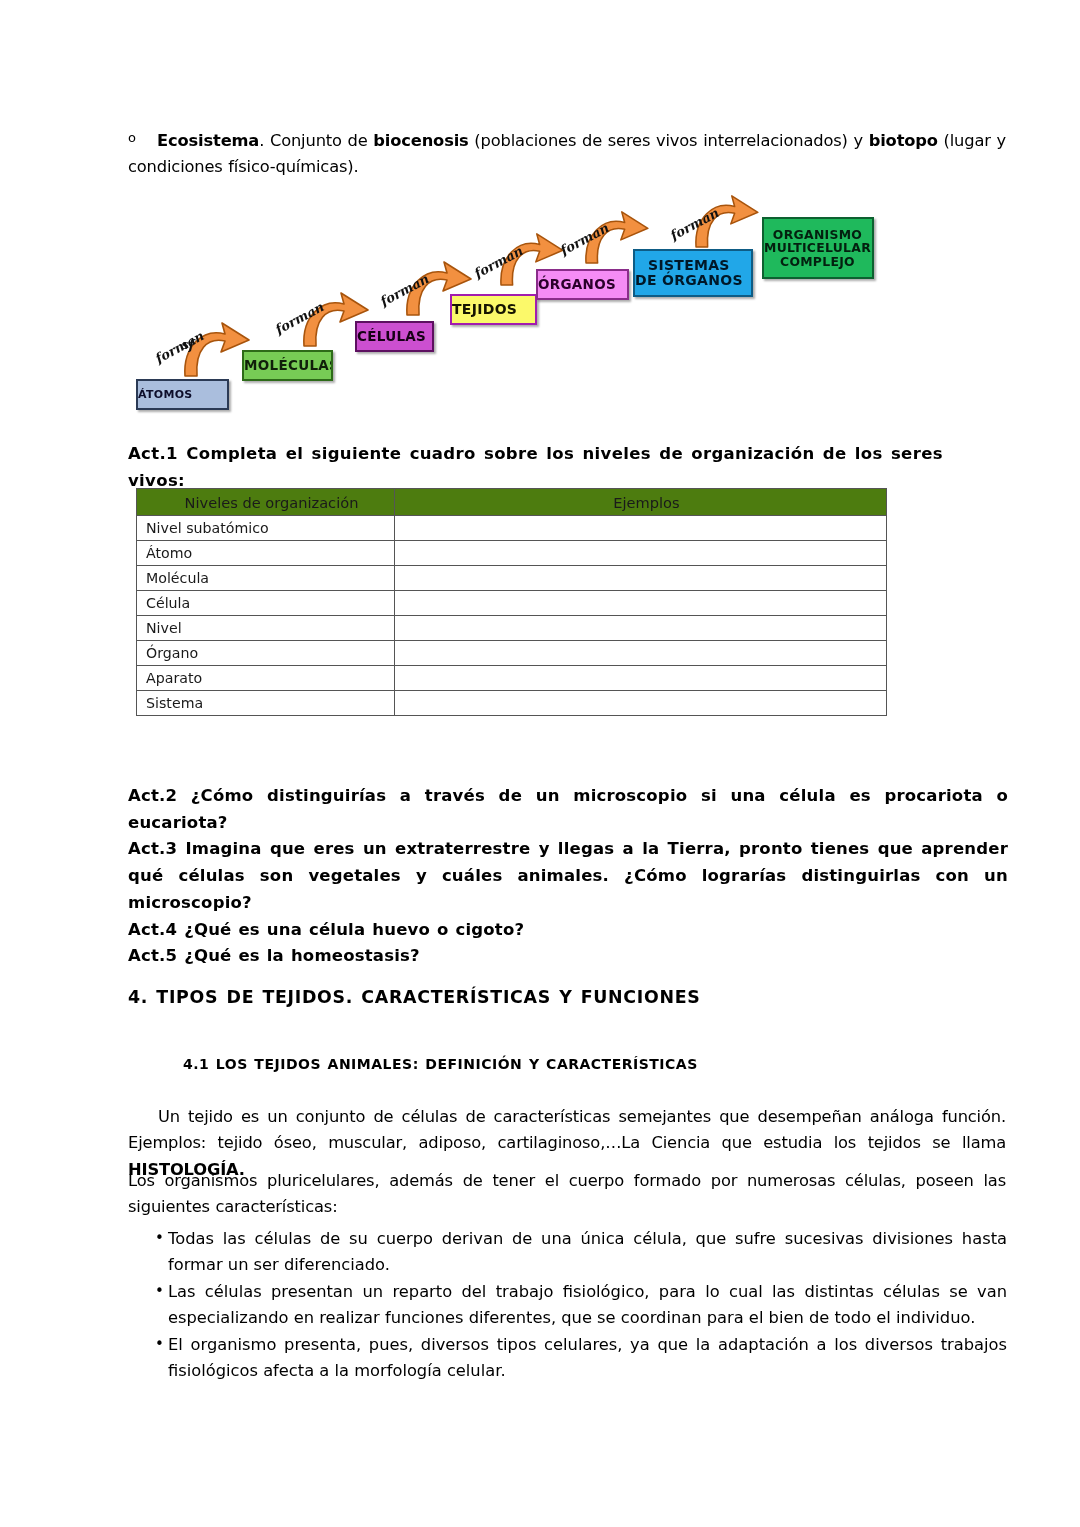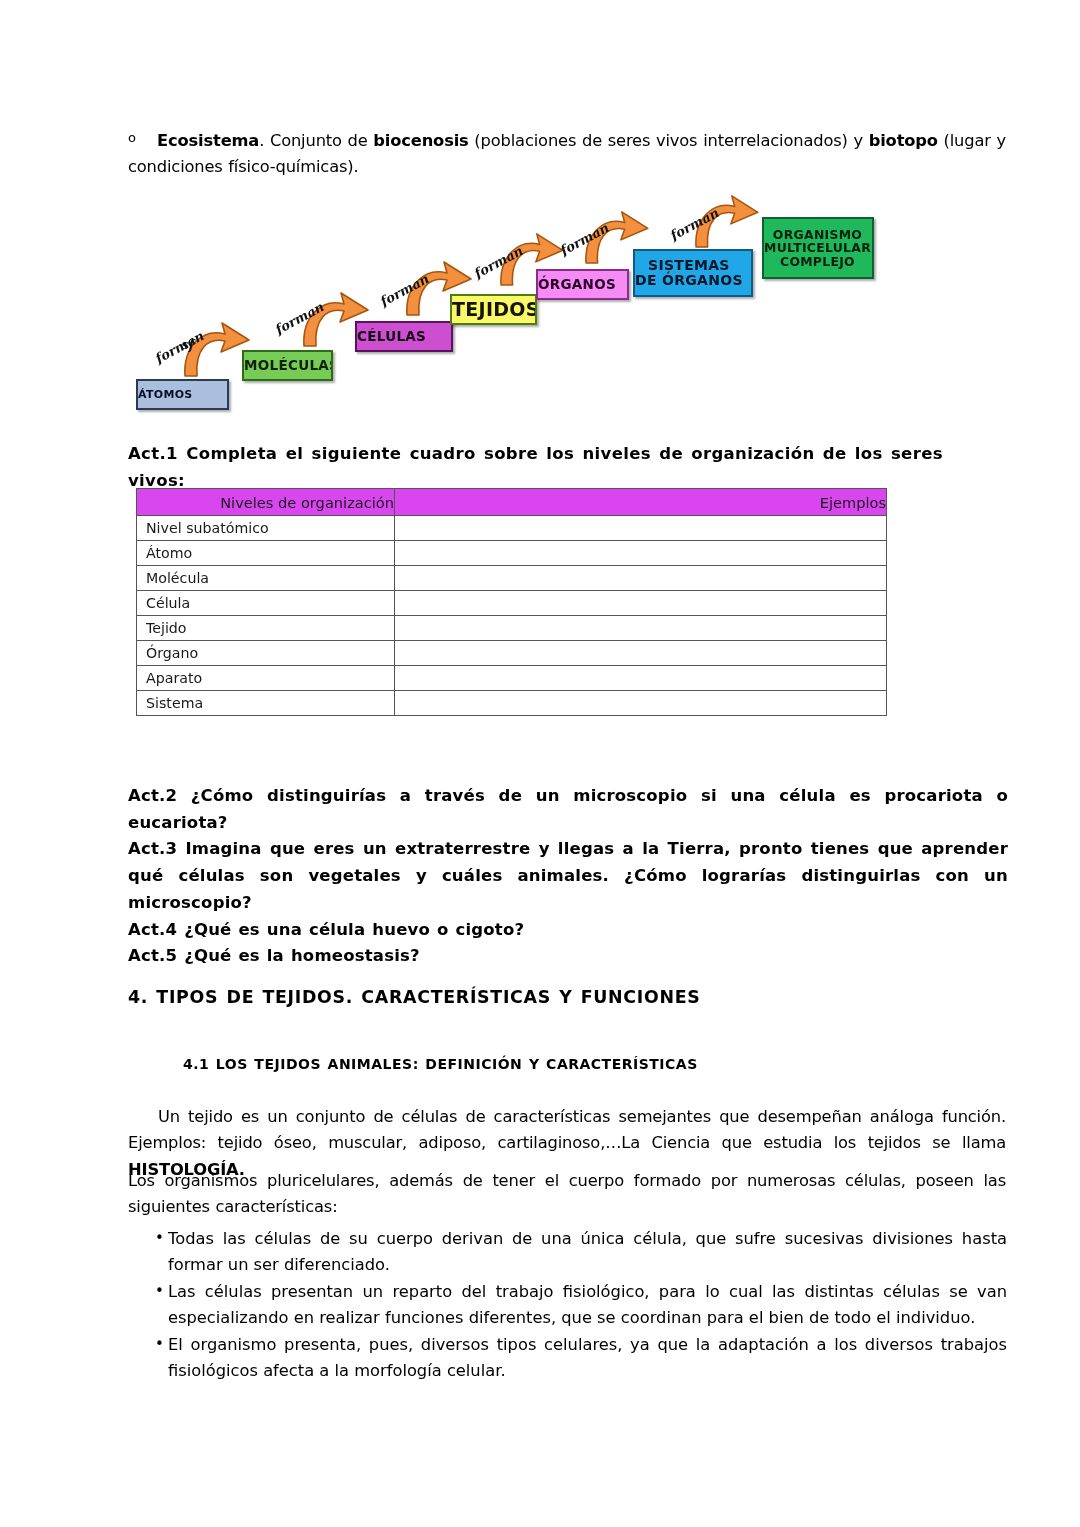--- a/index.html
+++ b/index.html
@@ -134,22 +134,22 @@
   }
   #levels-table th, #levels-table td {
     border: 1px solid #555;
     height: 25px;
     padding: 0 0 0 9px;
     vertical-align: middle;
     font-weight: normal;
     box-sizing: border-box;
   }
   #levels-table thead th {
-    background: #d946ef;
-    text-align: right;
+    background: #4d7c0f;
+    text-align: center;
     font-weight: normal;
     height: 27px;
     font-size: 14.6px;
     padding-left: 12px;
   }
   #levels-table col.c1 { width: 258px; }
   #levels-table col.c2 { width: 492px; }
 
   
   #acts-block {
@@ -284,25 +284,25 @@
     <div class="forman-lbl" style="left:545px; top:35px;">forman</div>
 
     <div class="stage-box" style="left:6px; top:186px; width:93px; height:31px; background:#aabedd; border:2px solid #2b3a55; font-size:11px; color:#0d0d2a;">
       <span>ÁTOMOS</span>
     </div>
 
     <div class="stage-box" style="left:112px; top:157px; width:91px; height:31px; background:#77cc55; border:2px solid #2d6b18; font-size:13.5px; color:#10200a;">
       <span>MOLÉCULAS</span>
     </div>
 
-    <div class="stage-box" style="left:225px; top:128px; width:98px; height:31px; background:#cc4fd0; border:2px solid #5d1060; font-size:13.5px; color:#160016;">
+    <div class="stage-box" style="left:225px; top:128px; width:79px; height:31px; background:#cc4fd0; border:2px solid #5d1060; font-size:13.5px; color:#160016;">
       <span>CÉLULAS</span>
     </div>
 
-    <div class="stage-box" style="left:320px; top:101px; width:87px; height:31px; background:#fbf96a; border:2px solid #4d7c0f; font-size:19px; color:#151500;">
+    <div class="stage-box" style="left:320px; top:101px; width:87px; height:31px; background:#fbf96a; border:2px solid #a21caf; font-size:14px; color:#151500;">
       <span>TEJIDOS</span>
     </div>
 
     <div class="stage-box" style="left:406px; top:76px; width:93px; height:31px; background:#f58cf5; border:2px solid #8a2d8a; font-size:13.5px; color:#2a002a;">
       <span>ÓRGANOS</span>
     </div>
 
     <div class="stage-box" style="left:503px; top:56px; width:120px; height:48px; background:#21a7e8; border:2px solid #0e5c85; font-size:14px; color:#001828;">
       <span>SISTEMAS
 DE ÓRGANOS</span>
@@ -340,21 +340,21 @@
       </tr>
       <tr>
         <td>Molécula</td>
         <td></td>
       </tr>
       <tr>
         <td>Célula</td>
         <td></td>
       </tr>
       <tr>
-        <td>Tejido</td>
+        <td>Nivel</td>
         <td></td>
       </tr>
       <tr>
         <td>Órgano</td>
         <td></td>
       </tr>
       <tr>
         <td>Aparato</td>
         <td></td>
       </tr>

